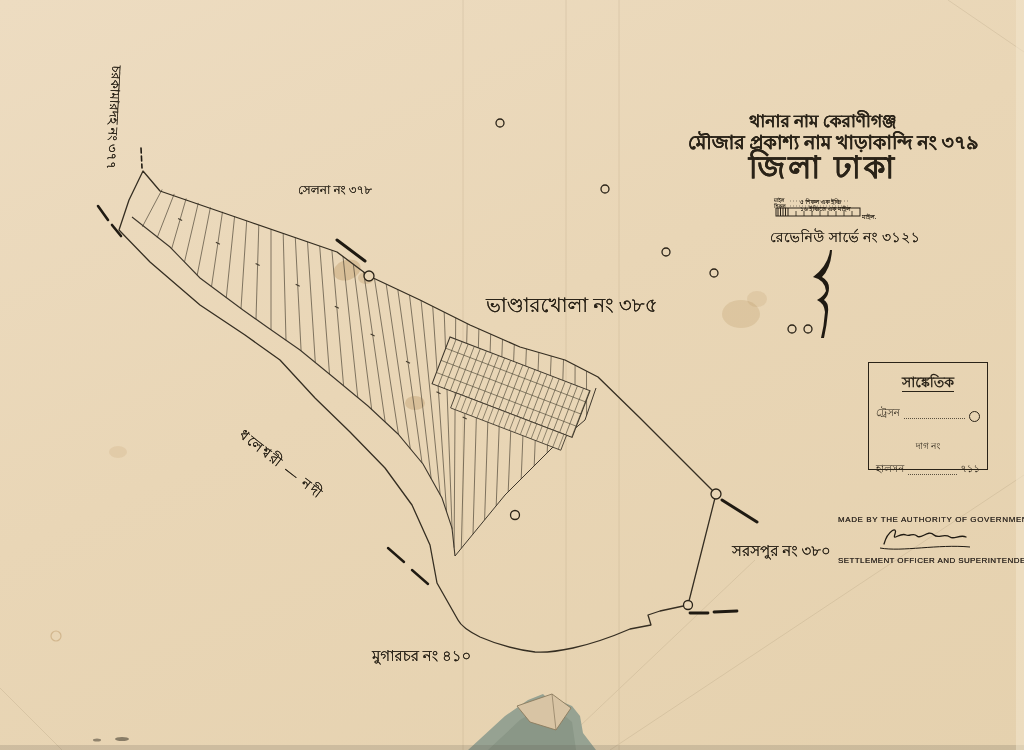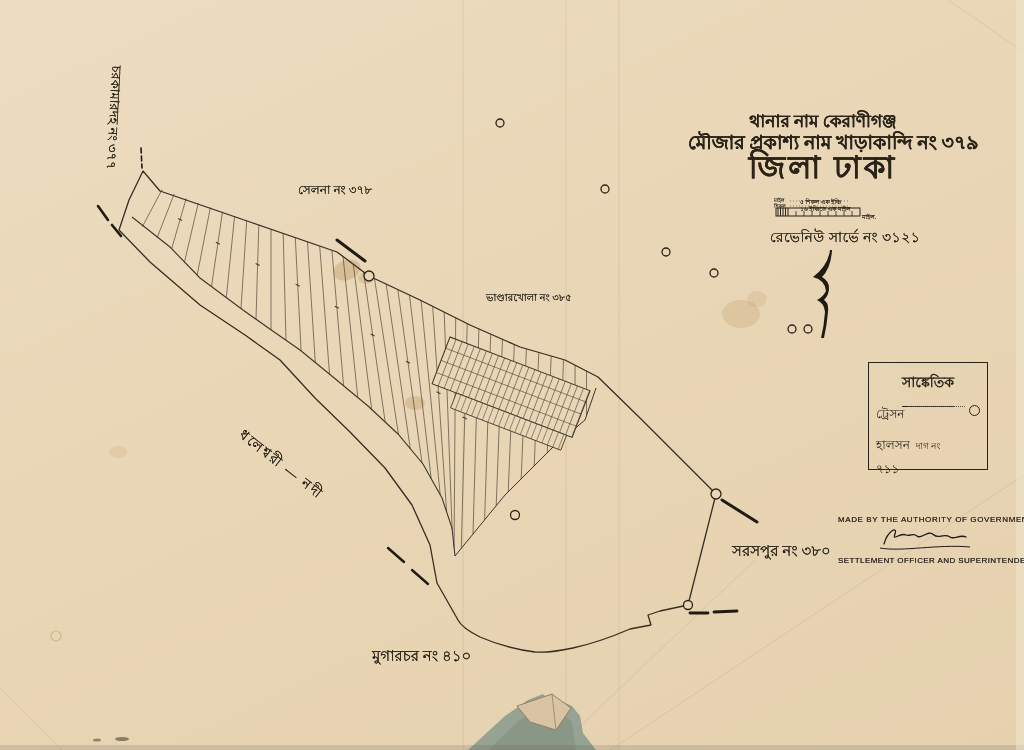--- a/index.html
+++ b/index.html
@@ -15,31 +15,31 @@
   .t-scale{left:713px;top:178px;width:220px;text-align:center;font-size:14px;font-weight:bold;}
   .t-rev{left:770px;top:226px;font-size:14px;letter-spacing:.5px;}
   
   .sb-note1{left:800px;top:197px;font-size:6px;}
   .sb-note2{left:800px;top:204px;font-size:6px;}
   .sb-left1{left:774px;top:197px;font-size:5px;}
   .sb-left2{left:774px;top:203px;font-size:5px;}
   .sb-right{left:862px;top:212px;font-size:6px;}
   
   .l-selna{left:298px;top:181px;font-size:12px;}
-  .l-bhandar{left:486px;top:290px;font-size:10px;}
+  .l-bhandar{left:486px;top:290px;font-size:20px;}
   .l-saras{left:732px;top:539px;font-size:15px;}
   .l-mugar{left:372px;top:644px;font-size:15px;}
   .l-charkam{left:126px;top:66px;font-size:13px;transform:rotate(93deg);transform-origin:0 0;}
   .l-river{left:248px;top:424px;font-size:14px;letter-spacing:2px;transform:rotate(38deg);transform-origin:0 0;}
   
   .legend{position:absolute;left:868px;top:362px;width:118px;height:106px;border:1.6px solid #2a2318;}
   .legend-title{position:absolute;left:0;right:0;top:8px;text-align:center;font-size:14px;font-weight:bold;
                 color:#2a2318;}
-  .legend-title span{border-bottom:1px solid #2a2318;padding-bottom:16px;}
-  .leg-row{position:absolute;left:7px;right:7px;display:flex;align-items:flex-start;font-size:12px;color:#2a2318;}
+  .legend-title span{border-bottom:1px solid #2a2318;padding-bottom:1px;}
+  .leg-row{position:absolute;left:7px;right:7px;display:flex;align-items:flex-end;font-size:10px;color:#2a2318;}
   .leg-row .dots{flex:1;border-bottom:1.4px dotted #5a5040;margin:0 4px 3px 4px;height:1px;}
   .leg-circle{width:9px;height:9px;border:1.2px solid #2a2318;border-radius:50%;}
   .leg-center{position:absolute;left:0;right:0;text-align:center;font-size:9px;color:#2a2318;}
   
   .f-made{left:838px;top:515px;font-size:8px;letter-spacing:.6px;font-family:"Liberation Sans",sans-serif;color:#38302a;}
   .f-officer{left:838px;top:556px;font-size:8px;letter-spacing:.4px;font-family:"Liberation Sans",sans-serif;color:#38302a;}
   .sig{position:absolute;left:878px;top:524px;}
   svg.map{position:absolute;left:0;top:0;}
 </style>
 </head>
@@ -269,21 +269,21 @@
   <div class="legend">
     <div class="legend-title">
       <span>সাঙ্কেতিক</span>
     </div>
     <div class="leg-row" style="top:42px;">
       <span class="bn">ট্রেসন</span>
       <span class="dots"></span>
       <span class="leg-circle"></span>
     </div>
     <div class="leg-center bn" style="top:76px;font-family:Liberation Serif, serif;">দাগ নং</div>
-    <div class="leg-row" style="top:73px;flex-direction:column;">
+    <div class="leg-row" style="top:98px;">
       <span class="bn">হালসন</span>
       <span class="dots"></span>
       <span class="bn">৭১১</span>
     </div>
   </div>
 
   <div class="lbl f-made">MADE BY THE AUTHORITY OF GOVERNMENT IN 1910-13</div>
   <div class="sig">
     <svg width="96" height="30" viewBox="0 0 96 30">
       <path fill="none" stroke="#1f1a12" stroke-width="1.3" stroke-linecap="round" d="M6,20 C10,6 20,2 17,10 C14,18 22,8 28,11 C32,13 35,8 39,12

